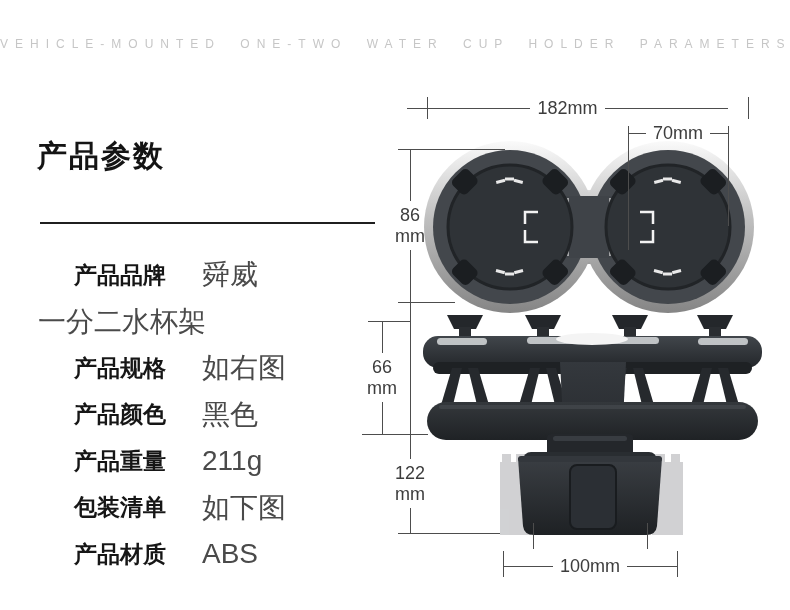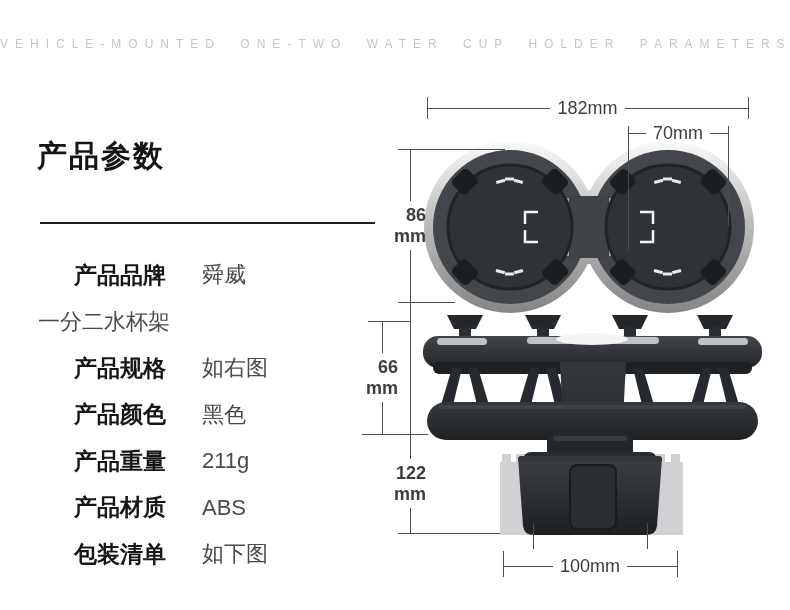--- a/index.html
+++ b/index.html
@@ -16,29 +16,29 @@
     font-size:12px;color:#c6c6c6;letter-spacing:7px;word-spacing:9px;white-space:nowrap;
   }
   .title{
     position:absolute;top:141px;left:37px;margin:0;
     font-size:30px;font-weight:700;color:#141414;letter-spacing:2px;line-height:1;
   }
   .divider{position:absolute;top:222px;left:40px;width:335px;height:2px;background:#1f1f1f;}
   .specs{position:absolute;top:262px;left:38px;width:345px;}
   .spec-row{display:flex;align-items:center;height:26px;margin-bottom:20.5px;text-align:center;}
   .spec-label{flex:0 0 164px;font-size:23px;font-weight:700;color:#161616;line-height:1;}
-  .spec-value{font-size:22px;font-weight:400;color:#4a4a4a;line-height:1;}
+  .spec-value{font-size:28px;font-weight:400;color:#4a4a4a;line-height:1;}
   .figure{position:absolute;left:0;top:0;width:790px;height:610px;}
   .product-svg{position:absolute;left:415px;top:140px;width:355px;height:405px;z-index:1;}
   .dim-h{position:absolute;display:flex;align-items:center;height:18px;z-index:3;}
   .dim-h .seg{flex:1;height:1px;background:var(--line);}
   .dim-v{position:absolute;display:flex;flex-direction:column;align-items:center;width:50px;z-index:3;}
   .dim-v .segv{width:1px;flex:1;background:var(--line);}
   .dim-label{font-size:18px;color:var(--dimtext);line-height:1.12;padding:0 7px;white-space:nowrap;}
-  .dim-v .dim-label{padding:4px 0;text-align:right;font-weight:bold;}
+  .dim-v .dim-label{padding:4px 0;text-align:center;}
   .dim-v .dim-label span{display:block;}
   .tick-h{position:absolute;height:1px;background:var(--line);z-index:3;}
   .tick-v{position:absolute;width:1px;background:var(--line);z-index:3;}
 </style>
 </head>
 <body>
 
 <div class="page">
 
   <div class="tagline">VEHICLE-MOUNTED ONE-TWO WATER CUP HOLDER PARAMETERS</div>
@@ -60,26 +60,26 @@
     </div>
     <div class="spec-row">
       <span class="spec-label">产品颜色</span>
       <span class="spec-value">黑色</span>
     </div>
     <div class="spec-row">
       <span class="spec-label">产品重量</span>
       <span class="spec-value">211g</span>
     </div>
     <div class="spec-row">
+      <span class="spec-label">包装清单</span>
+      <span class="spec-value">如下图</span>
+    </div>
+    <div class="spec-row">
       <span class="spec-label">产品材质</span>
       <span class="spec-value">ABS</span>
-    </div>
-    <div class="spec-row">
-      <span class="spec-label">包装清单</span>
-      <span class="spec-value">如下图</span>
     </div>
   </div>
 
   <div class="figure">
 
     <svg class="product-svg" viewBox="0 0 355 405" xmlns="http://www.w3.org/2000/svg">
       <defs>
         <linearGradient id="gChrome" x1="0" y1="0" x2="0" y2="1">
           <stop offset="0" stop-color="#fafafa"></stop>
             <stop offset="0.45" stop-color="#bfbfbf"></stop>
@@ -210,21 +210,21 @@
         </g>
         <rect x="132" y="294" width="86" height="22" rx="4" fill="#24272b"></rect>
         <rect x="138" y="296" width="74" height="5" rx="2.5" fill="#383c41"></rect>
         <rect x="108" y="312" width="134" height="16" rx="8" fill="#292d31"></rect>
         <path d="M103,318 L108,386 q1,9 11,9 h112 q10,0 11,-9 L247,318 z" fill="url(#gCyl)"></path>
         <rect x="103" y="316" width="144" height="6" rx="3" fill="#33373c"></rect>
         <rect x="155" y="325" width="46" height="64" rx="7" fill="#2b2f34" stroke="#191c1f" stroke-width="2"></rect>
       </g>
     </svg>
 
-    <div class="dim-h" style="left:427px;top:99px;width:321px;">
+    <div class="dim-h" style="left:407px;top:99px;width:321px;">
       <span class="seg"></span>
       <span class="dim-label">182mm</span>
       <span class="seg"></span>
     </div>
     <div class="tick-v" style="left:427px;top:97px;height:22px;"></div>
     <div class="tick-v" style="left:748px;top:97px;height:22px;"></div>
 
     <div class="dim-h" style="left:628px;top:124px;width:100px;">
       <span class="seg"></span>
       <span class="dim-label">70mm</span>

